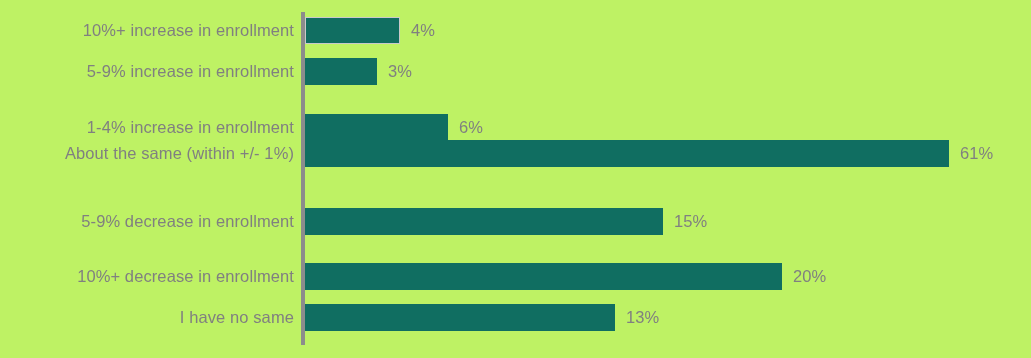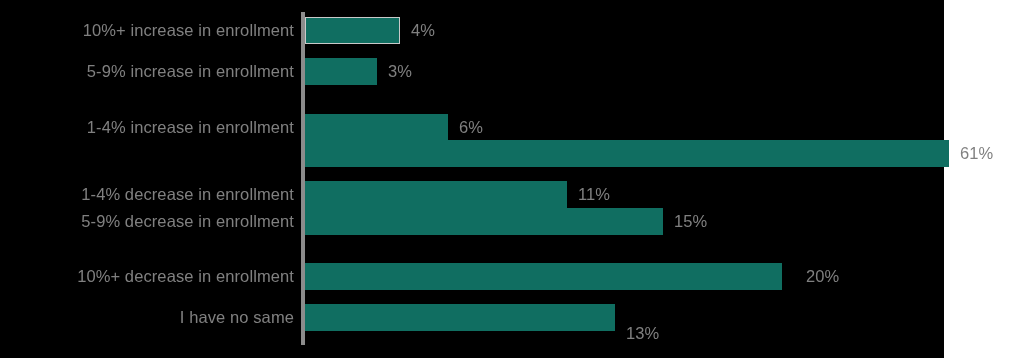--- a/index.html
+++ b/index.html
@@ -9,23 +9,23 @@
   }
   body {
     width: 1031px;
     height: 358px;
     font-family: "Liberation Sans", sans-serif;
     overflow: hidden;
   }
 
   #chart-root {
     position: relative;
-    width: 944px;
+    width: 1031px;
     height: 358px;
-    background: #000000;
+    background: #bef264;
   }
 
   
   #category-axis-line {
     position: absolute;
     left: 301px;
     top: 12px;
     width: 4px;
     height: 333px;
     background: #8c8c8c;
@@ -117,48 +117,42 @@
         <div class="row-value" style="left: 388px;">3%</div>
       </div>
       <div class="chart-row" style="top: 114px;">
         <div class="row-label">1-4% increase in enrollment</div>
         <div class="row-bar-wrap" style="width: 143px;">
           <div class="row-bar" style="width: 143px; background: rgb(16, 110, 97);"></div>
         </div>
         <div class="row-value" style="left: 459px;">6%</div>
       </div>
       <div class="chart-row" style="top: 140px;">
+        <div class="row-label">About the same (within +/- 1%)</div>
         <div class="row-bar-wrap" style="width: 644px;">
           <div class="row-bar" style="width: 644px; background: rgb(16, 110, 97);"></div>
         </div>
         <div class="row-value" style="left: 960px;">61%</div>
-      </div>
-      <div class="chart-row" style="top: 181px;">
-        <div class="row-label">1-4% decrease in enrollment</div>
-        <div class="row-bar-wrap" style="width: 262px;">
-          <div class="row-bar" style="width: 262px; background: rgb(16, 110, 97);"></div>
-        </div>
-        <div class="row-value" style="left: 578px;">11%</div>
       </div>
       <div class="chart-row" style="top: 208px;">
         <div class="row-label">5-9% decrease in enrollment</div>
         <div class="row-bar-wrap" style="width: 358px;">
           <div class="row-bar" style="width: 358px; background: rgb(16, 110, 97);"></div>
         </div>
         <div class="row-value" style="left: 674px;">15%</div>
       </div>
       <div class="chart-row" style="top: 263px;">
         <div class="row-label">10%+ decrease in enrollment</div>
         <div class="row-bar-wrap" style="width: 477px;">
           <div class="row-bar" style="width: 477px; background: rgb(16, 110, 97);"></div>
         </div>
-        <div class="row-value" style="left: 793px; margin-left: 13px;">20%</div>
+        <div class="row-value" style="left: 793px;">20%</div>
       </div>
       <div class="chart-row" style="top: 304px;">
         <div class="row-label">I have no same</div>
         <div class="row-bar-wrap" style="width: 310px;">
           <div class="row-bar" style="width: 310px; background: rgb(16, 110, 97);"></div>
         </div>
-        <div class="row-value" style="left: 626px; margin-top: 16px;">13%</div>
+        <div class="row-value" style="left: 626px;">13%</div>
       </div>
     </div>
 
 </div>
 
 </body></html>

